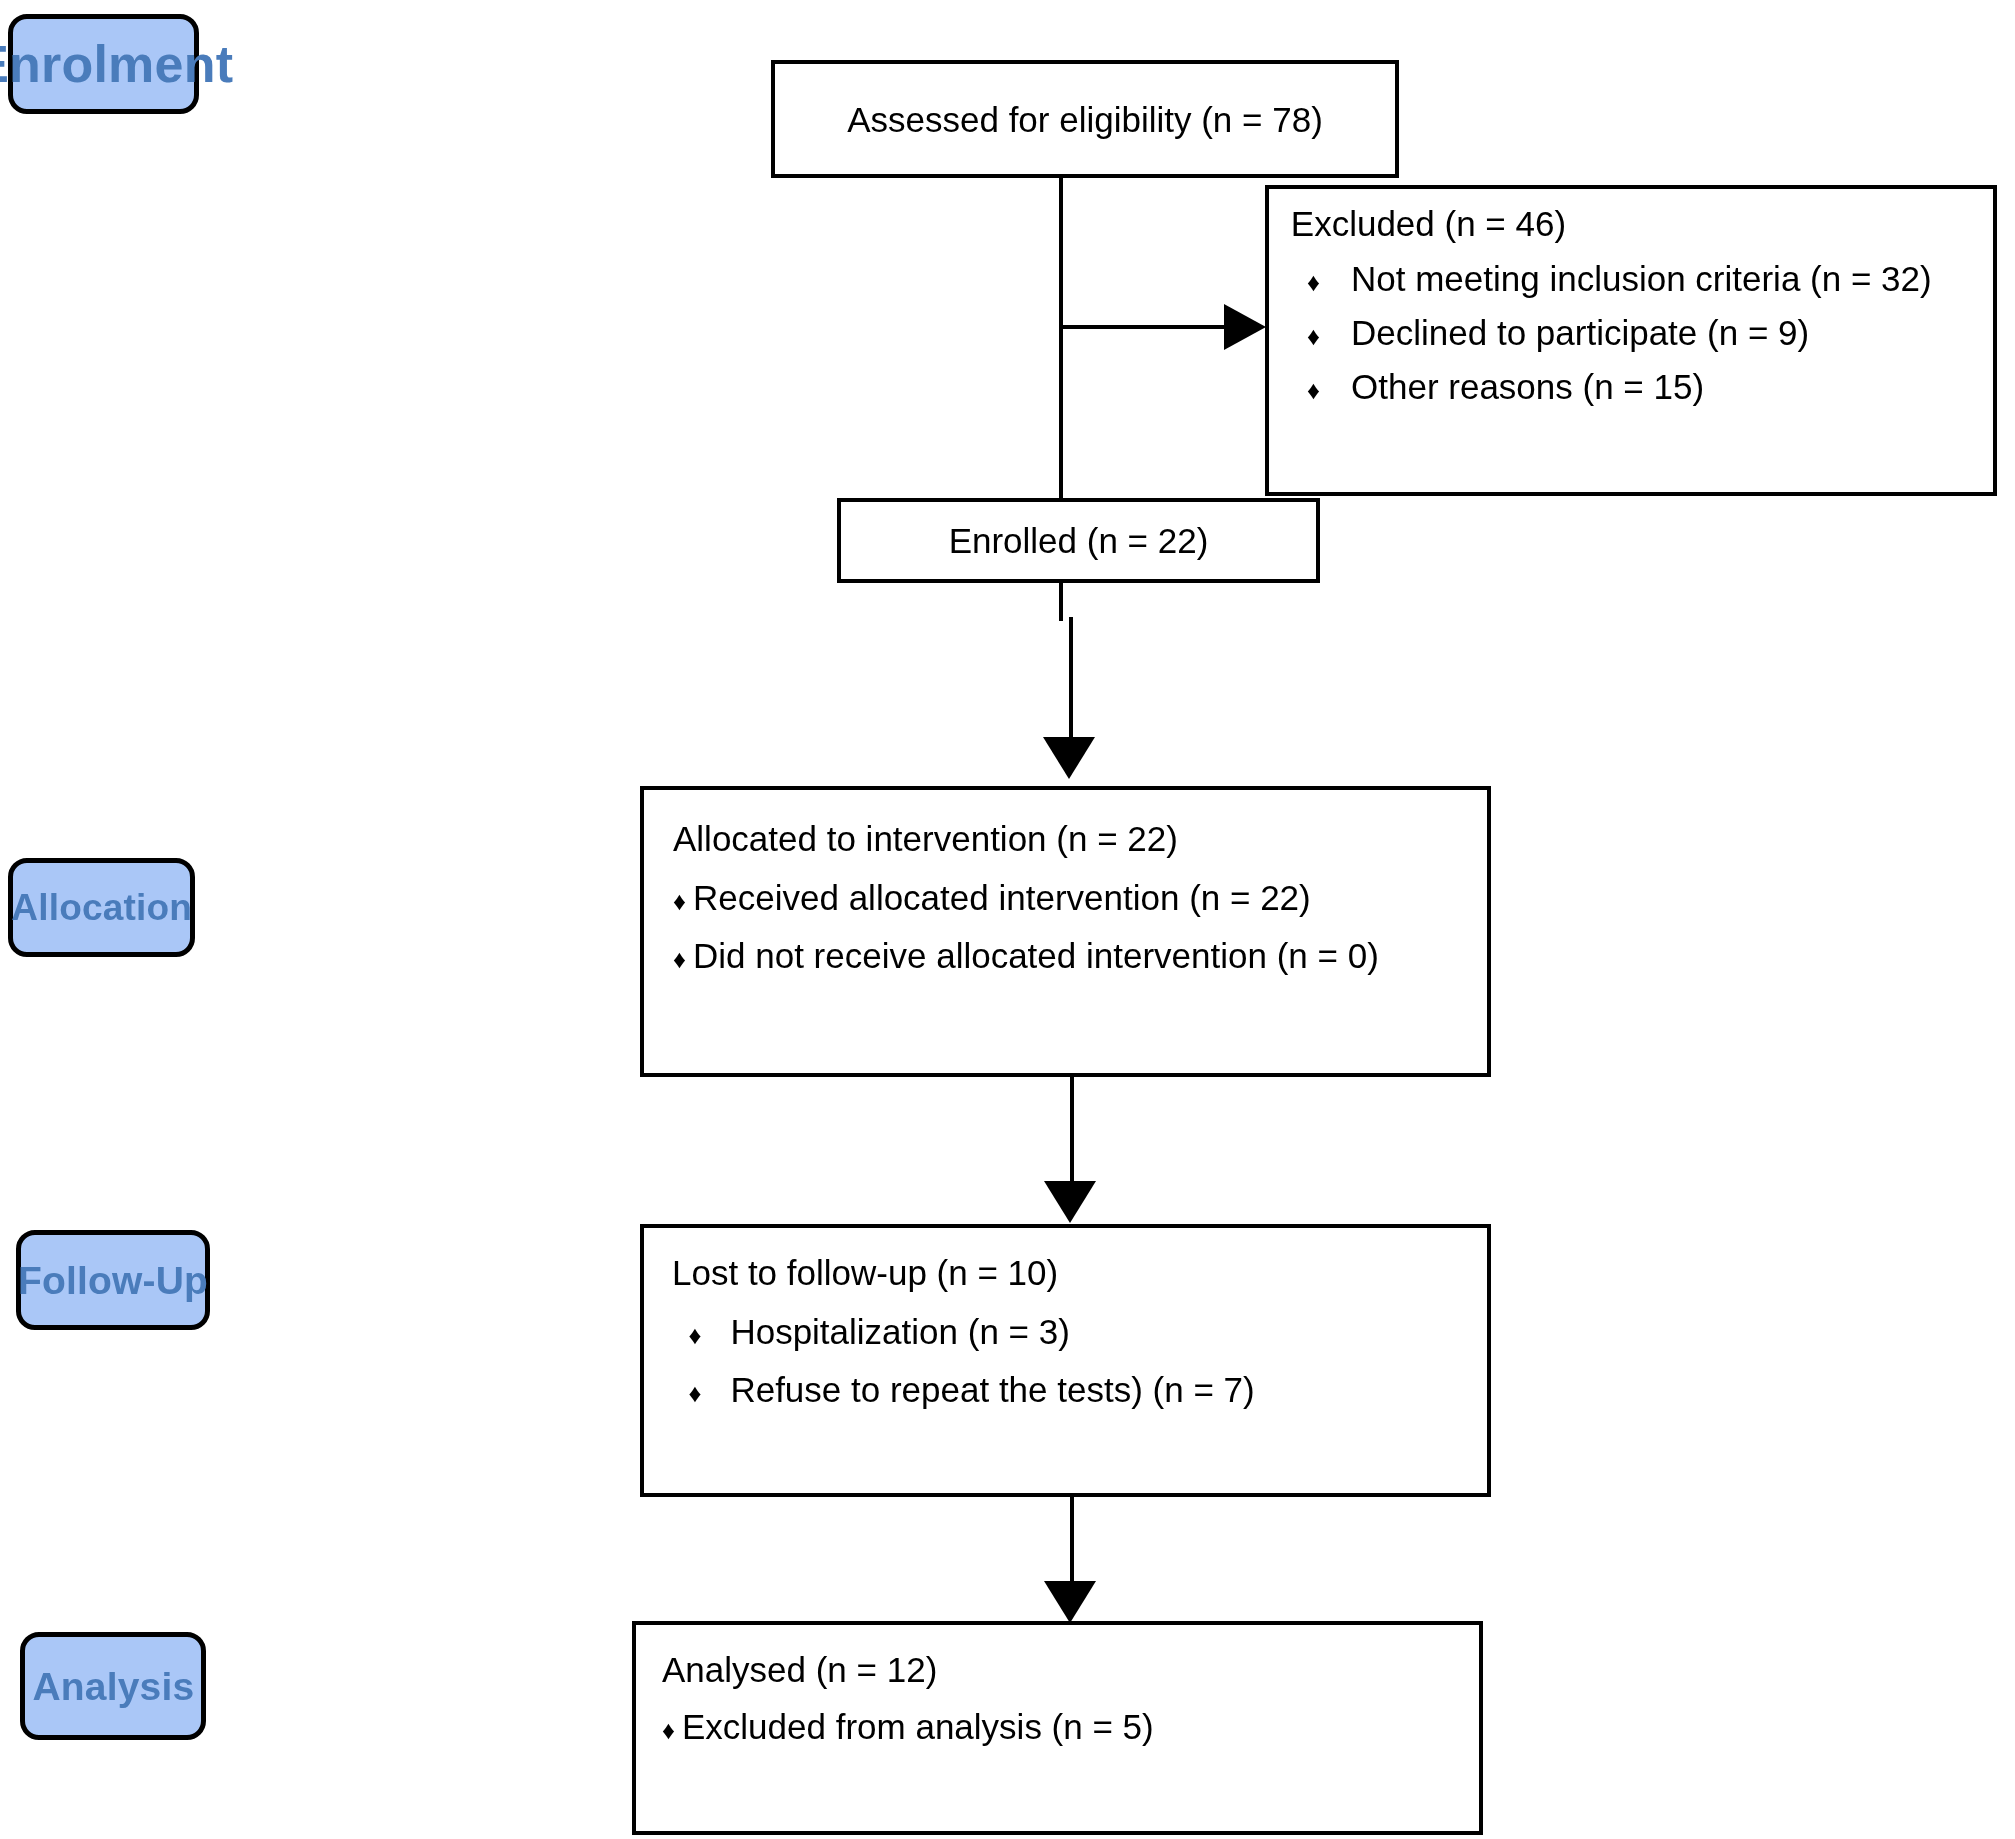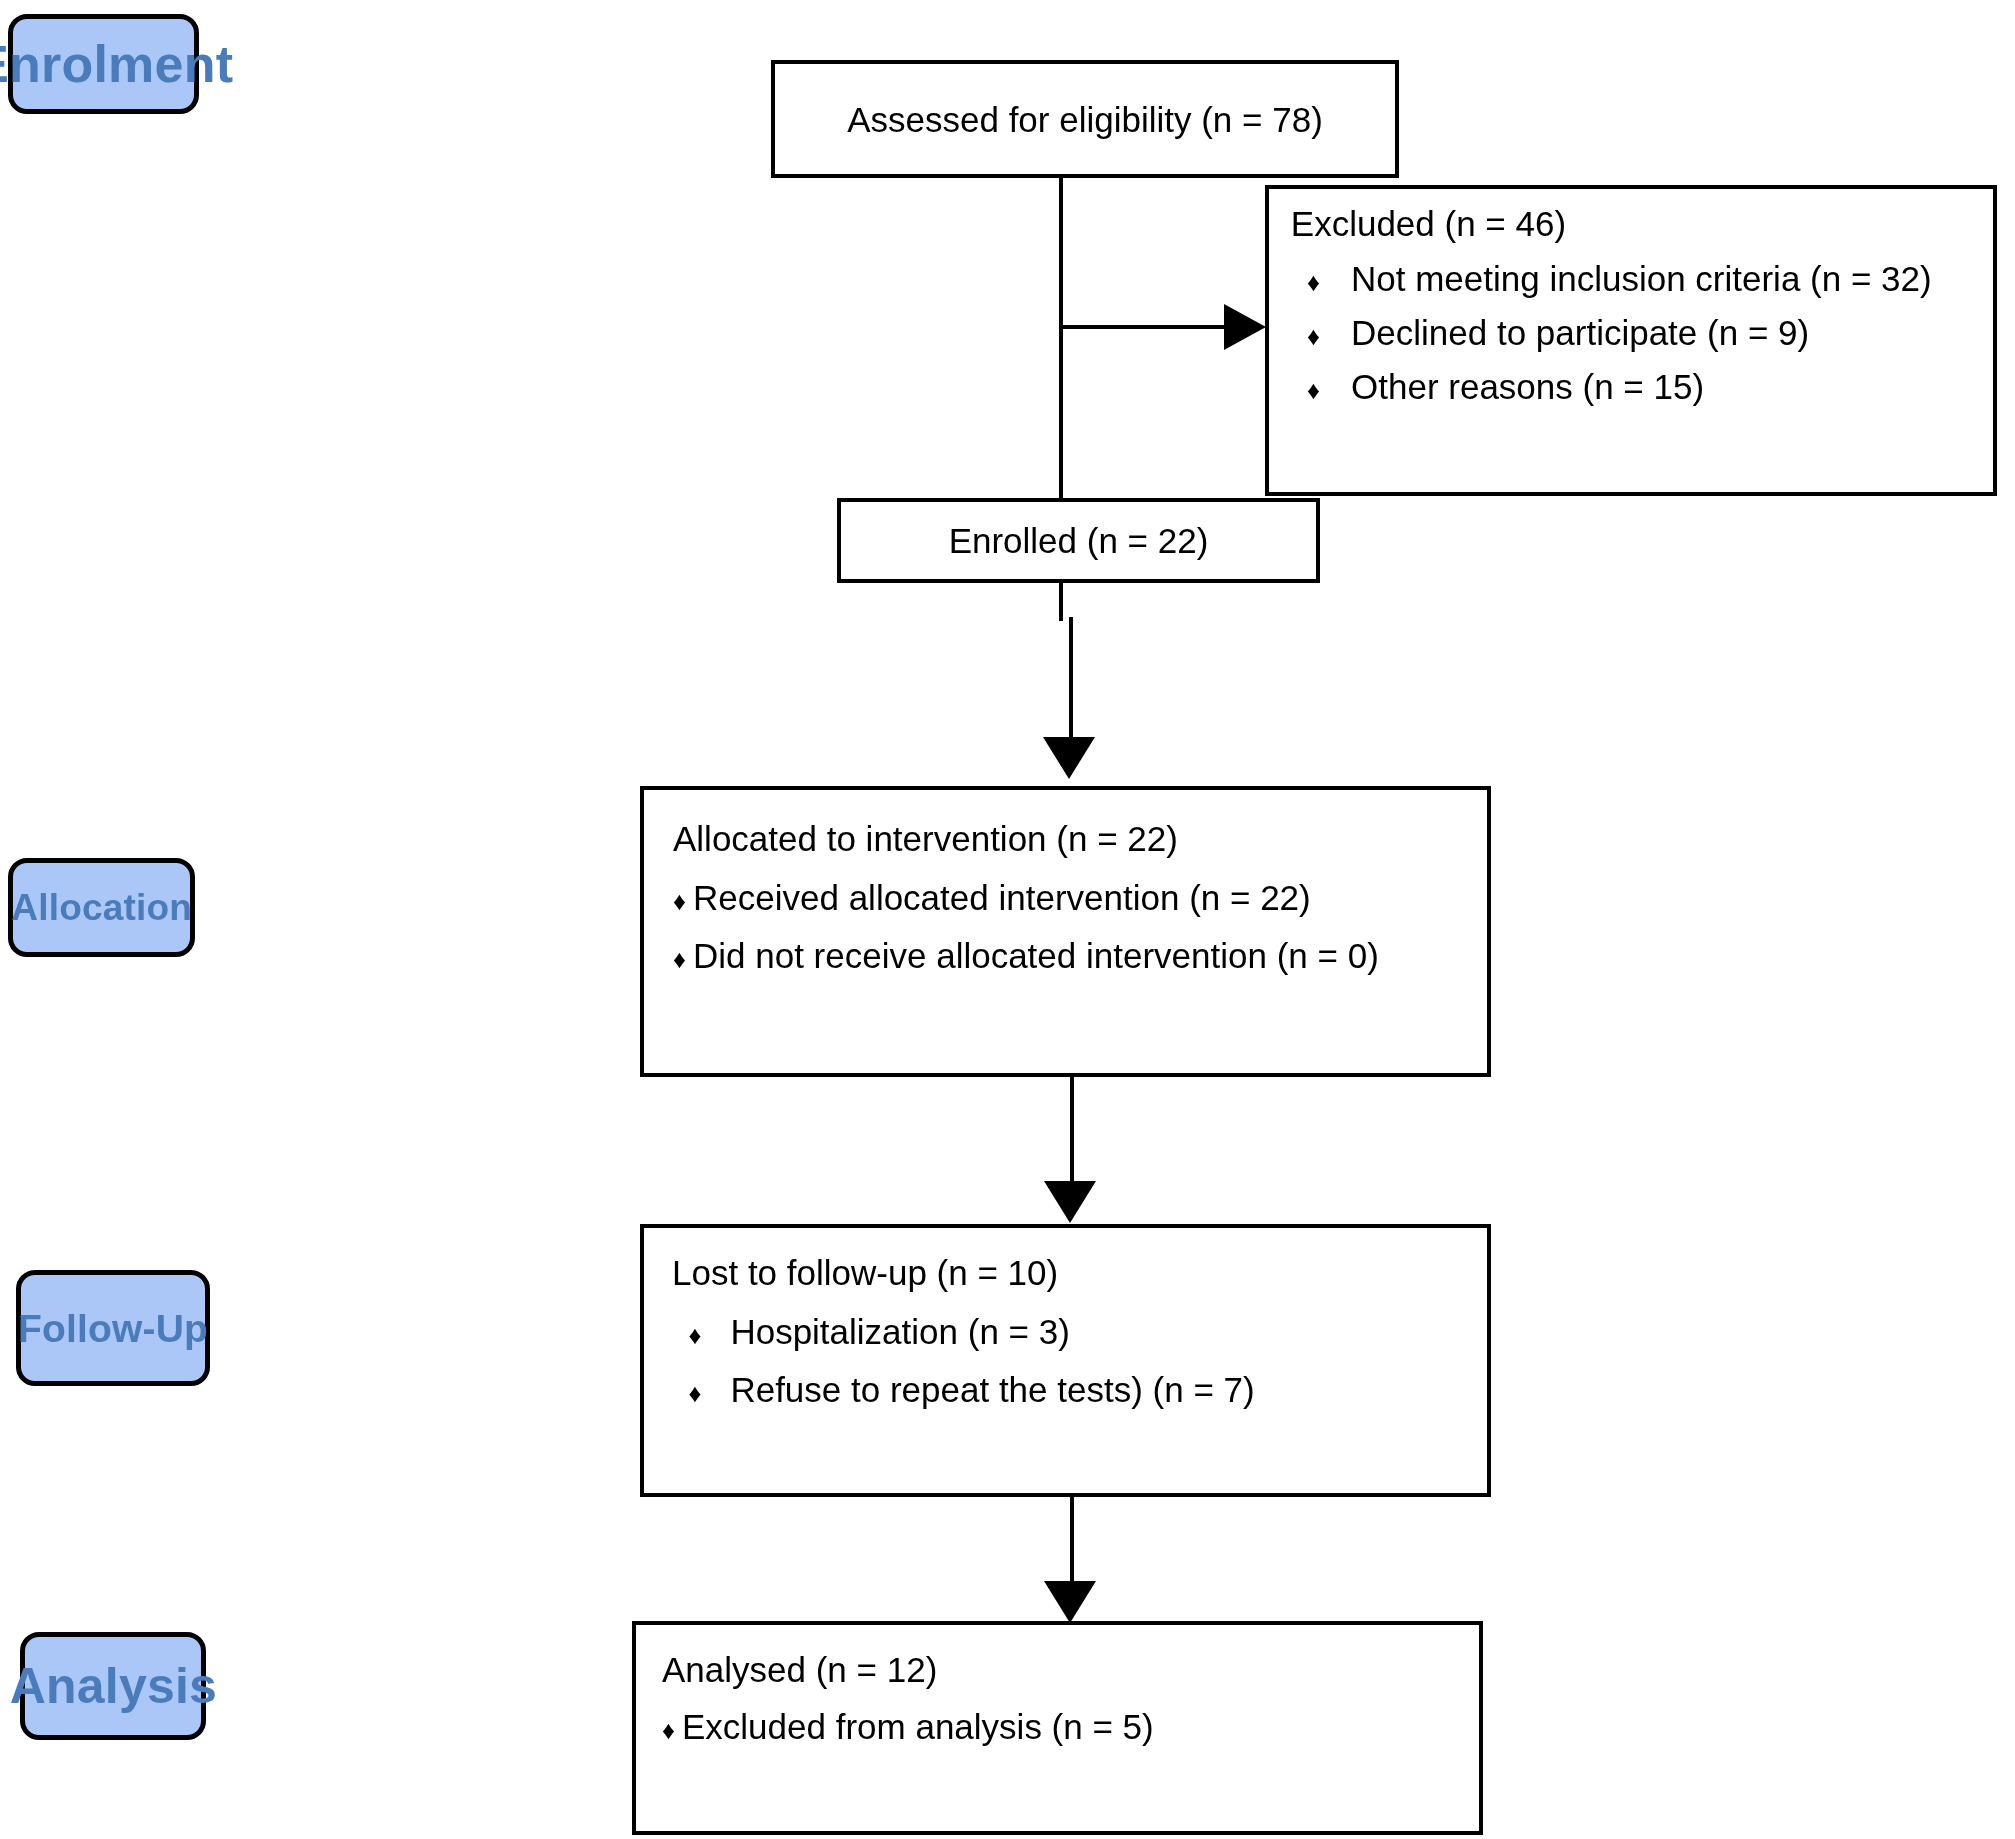--- a/index.html
+++ b/index.html
@@ -31,22 +31,22 @@
     letter-spacing: 0.2px;
     line-height: 1;
   }
   .stage-pill .pill-label {
     display: block;
     white-space: nowrap;
   }
 
   #pill-enrolment  { left: 8.2px;  top: 13.6px;   width: 191px; height: 100px; font-size: 52px; }
   #pill-allocation { left: 8.2px;  top: 858px; width: 187px; height: 99px; font-size: 37px; }
-  #pill-followup   { left: 16px;  top: 1270px; width: 194px; height: 116px; font-size: 39px; }
-  #pill-analysis   { left: 20.4px;  top: 1632px; width: 186px; height: 108px; font-size: 50px; }
+  #pill-followup   { left: 16px;  top: 1230px; width: 194px; height: 100px; font-size: 39px; }
+  #pill-analysis   { left: 20.4px;  top: 1632px; width: 186px; height: 108px; font-size: 39px; }
 
   
   .flow-box {
     position: absolute;
     box-sizing: border-box;
     background: #ffffff;
     border: 4.1px solid #000000;
     color: #000000;
     font-size: 35px;
     line-height: 1.0;

